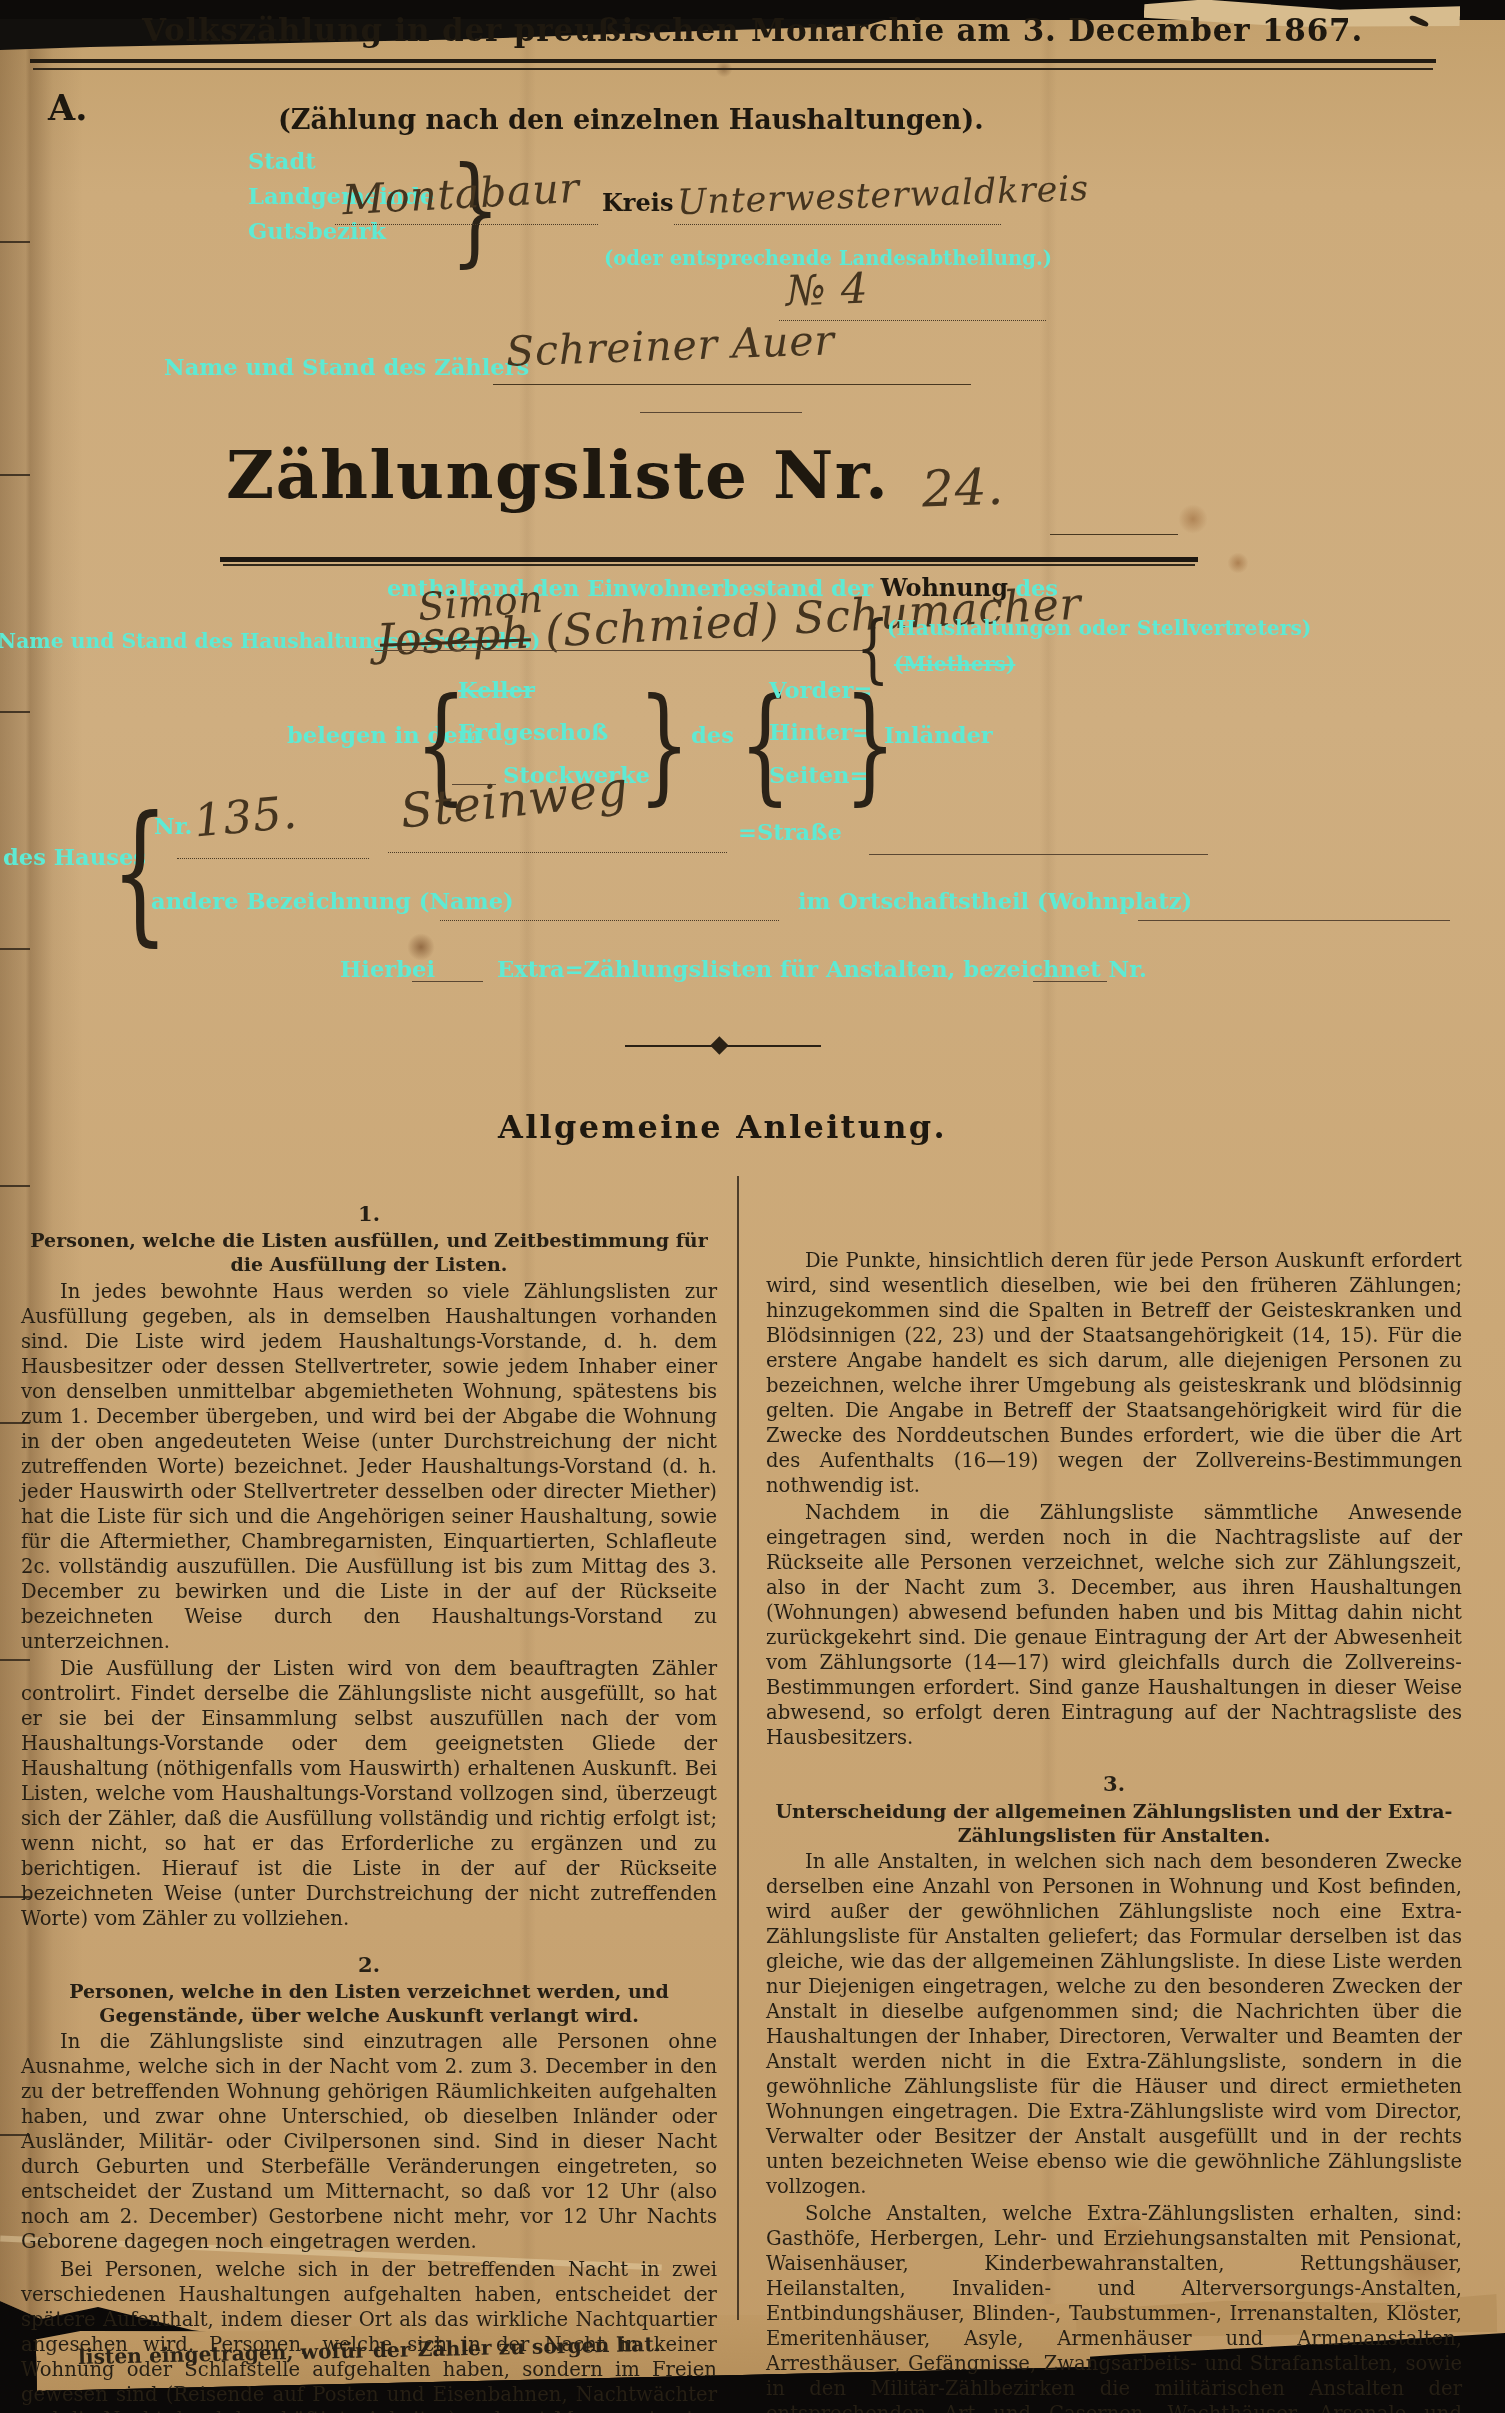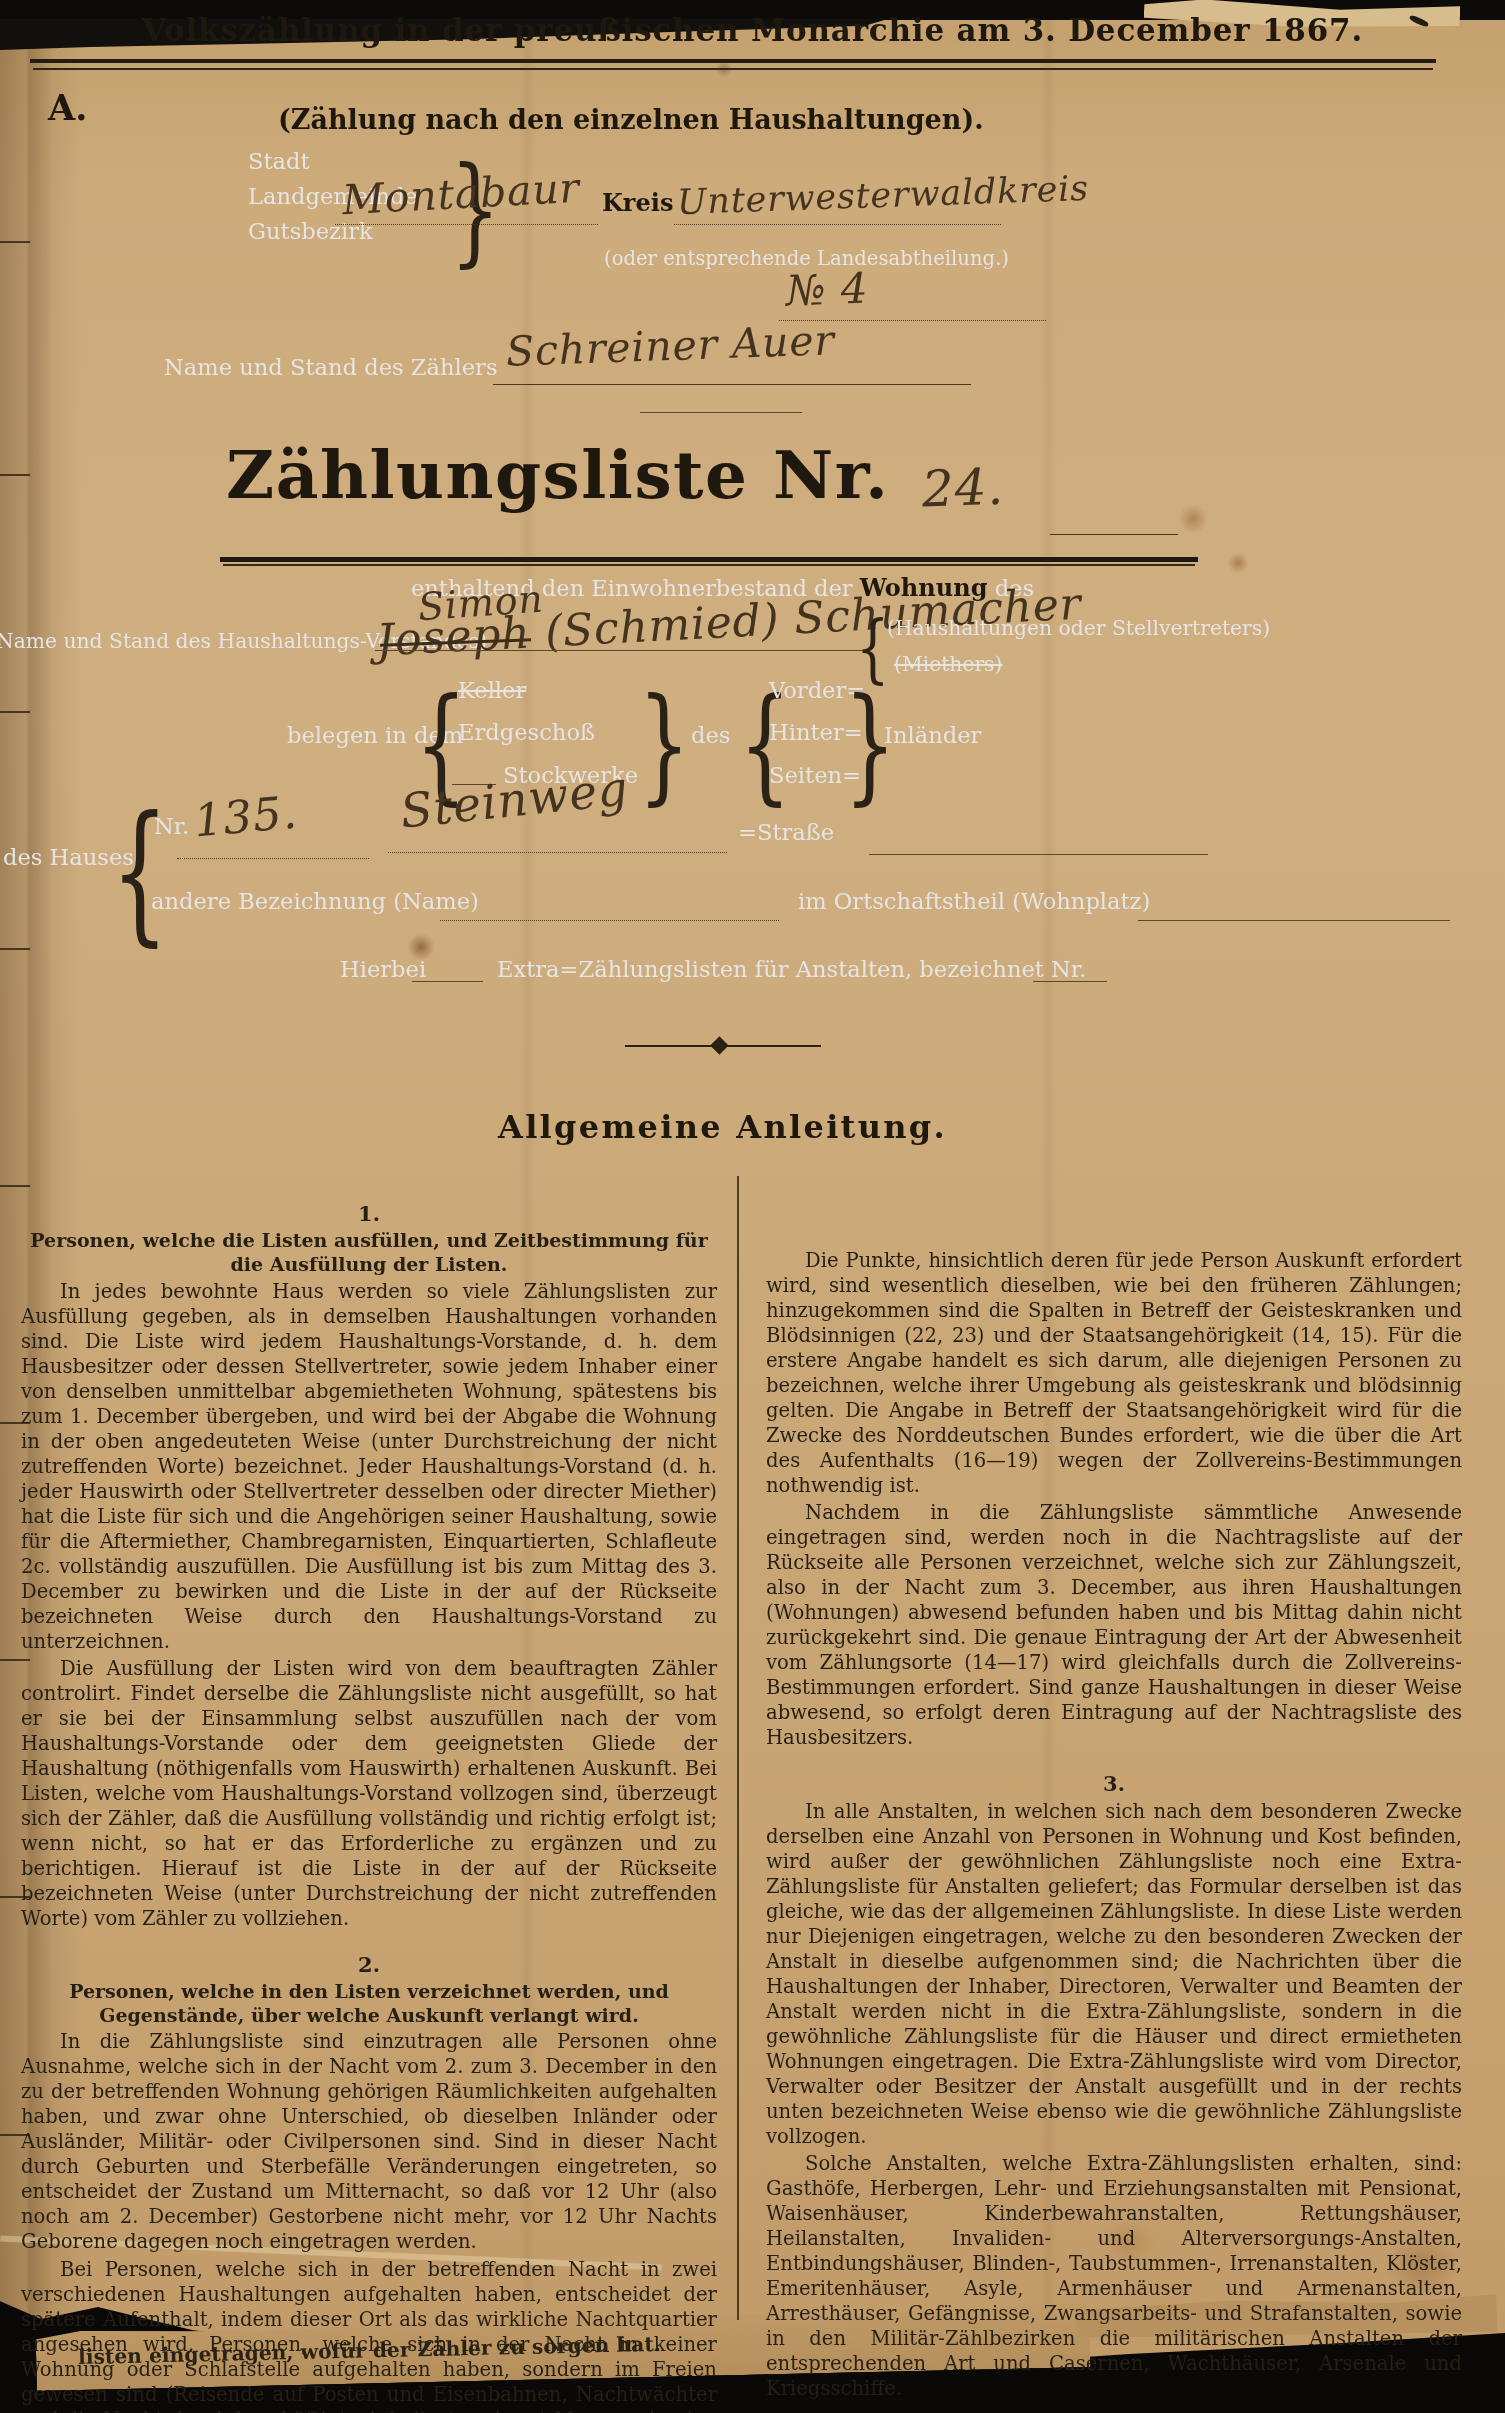--- a/index.html
+++ b/index.html
@@ -60,21 +60,21 @@
   
   .dbl-rule-a{position:absolute;left:30px;top:59px;width:1406px;height:3.8px;background:#231c12;}
   .dbl-rule-b{position:absolute;left:33px;top:68px;width:1400px;height:1.5px;background:#2f2619;}
   .fill-dotted{position:absolute;border-bottom:1.5px dotted #4a3a26;height:0;}
   .fill-solid{position:absolute;border-bottom:1.5px solid #473721;height:0;}
   .fill-thin{position:absolute;border-bottom:0.8px solid #5a4733;height:0;}
   .title-rule{position:absolute;left:220px;top:557px;width:978px;height:5.3px;background:#1e1811;}
   .title-rule2{position:absolute;left:223px;top:564px;width:972px;height:1.5px;background:#33291b;}
   
   .pr{position:absolute;white-space:nowrap;}
-  .fr{font-weight:400;color:#e5e5e5;}           
+  .fr{font-weight:700;color:#5eead4;}           
   .frb{font-weight:700;color:#1e180f;}
   .hw{font-style:italic;color:#44341f;letter-spacing:0.8px;} 
   .strike{text-decoration:line-through;text-decoration-thickness:2.3px;}
   .brace{font-weight:400;color:#2a2217;transform-origin:left top;}
   
   .col{position:absolute;font-size:19.6px;line-height:25px;text-align:justify;color:#261f14;}
   .col p{margin:0 0 2.3px 0;text-indent:39px;}
   .sec-num{text-align:center;font-weight:700;font-size:21px;text-indent:0 !important;margin:0 0 4.5px 0;}
   .sec-head{text-align:center;font-weight:700;font-size:19px;line-height:24px;text-indent:0 !important;margin:0 0 10.5px 0;}
   .gap{margin-top:21px !important;}
@@ -203,19 +203,20 @@
     <p class="sec-num gap">2.</p>
     <p class="sec-head">Personen, welche in den Listen verzeichnet werden, und Gegenstände, über welche Auskunft verlangt wird.</p>
     <p>In die Zählungsliste sind einzutragen alle Personen ohne Ausnahme, welche sich in der Nacht vom 2. zum 3. December in den zu der betreffenden Wohnung gehörigen Räumlichkeiten aufgehalten haben, und zwar ohne Unterschied, ob dieselben Inländer oder Ausländer, Militär- oder Civilpersonen sind. Sind in dieser Nacht durch Geburten und Sterbefälle Veränderungen eingetreten, so entscheidet der Zustand um Mitternacht, so daß vor 12 Uhr (also noch am 2. December) Gestorbene nicht mehr, vor 12 Uhr Nachts Geborene dagegen noch eingetragen werden.</p>
     <p>Bei Personen, welche sich in der betreffenden Nacht in zwei verschiedenen Haushaltungen aufgehalten haben, entscheidet der spätere Aufenthalt, indem dieser Ort als das wirkliche Nachtquartier angesehen wird. Personen, welche sich in der Nacht in keiner Wohnung oder Schlafstelle aufgehalten haben, sondern im Freien gewesen sind (Reisende auf Posten und Eisenbahnen, Nachtwächter und die Nacht durch beschäftigte Arbeiter) und erst Morgens in eine Wohnung oder Schlafstelle gekommen sind, werden in die Zählungsliste derjenigen Haushaltung eingetragen, in welcher sie am Morgen oder Vormittag des 3. December angelangt sind.</p>
   </div>
 
   <div class="col" style="left:766px;top:1248px;width:696px;">
     <p>Die Punkte, hinsichtlich deren für jede Person Auskunft erfordert wird, sind wesentlich dieselben, wie bei den früheren Zählungen; hinzugekommen sind die Spalten in Betreff der Geisteskranken und Blödsinnigen (22, 23) und der Staatsangehörigkeit (14, 15). Für die erstere Angabe handelt es sich darum, alle diejenigen Personen zu bezeichnen, welche ihrer Umgebung als geisteskrank und blödsinnig gelten. Die Angabe in Betreff der Staatsangehörigkeit wird für die Zwecke des Norddeutschen Bundes erfordert, wie die über die Art des Aufenthalts (16—19) wegen der Zollvereins-Bestimmungen nothwendig ist.</p>
     <p>Nachdem in die Zählungsliste sämmtliche Anwesende eingetragen sind, werden noch in die Nachtragsliste auf der Rückseite alle Personen verzeichnet, welche sich zur Zählungszeit, also in der Nacht zum 3. December, aus ihren Haushaltungen (Wohnungen) abwesend befunden haben und bis Mittag dahin nicht zurückgekehrt sind. Die genaue Eintragung der Art der Abwesenheit vom Zählungsorte (14—17) wird gleichfalls durch die Zollvereins-Bestimmungen erfordert. Sind ganze Haushaltungen in dieser Weise abwesend, so erfolgt deren Eintragung auf der Nachtragsliste des Hausbesitzers.</p>
     <p class="sec-num gap">3.</p>
+    <p class="sec-head">Unterscheidung der allgemeinen Zählungslisten und der Extra-Zählungslisten für Anstalten.</p>
     <p>In alle Anstalten, in welchen sich nach dem besonderen Zwecke derselben eine Anzahl von Personen in Wohnung und Kost befinden, wird außer der gewöhnlichen Zählungsliste noch eine Extra-Zählungsliste für Anstalten geliefert; das Formular derselben ist das gleiche, wie das der allgemeinen Zählungsliste. In diese Liste werden nur Diejenigen eingetragen, welche zu den besonderen Zwecken der Anstalt in dieselbe aufgenommen sind; die Nachrichten über die Haushaltungen der Inhaber, Directoren, Verwalter und Beamten der Anstalt werden nicht in die Extra-Zählungsliste, sondern in die gewöhnliche Zählungsliste für die Häuser und direct ermietheten Wohnungen eingetragen. Die Extra-Zählungsliste wird vom Director, Verwalter oder Besitzer der Anstalt ausgefüllt und in der rechts unten bezeichneten Weise ebenso wie die gewöhnliche Zählungsliste vollzogen.</p>
     <p>Solche Anstalten, welche Extra-Zählungslisten erhalten, sind: Gasthöfe, Herbergen, Lehr- und Erziehungsanstalten mit Pensionat, Waisenhäuser, Kinderbewahranstalten, Rettungshäuser, Heilanstalten, Invaliden- und Alterversorgungs-Anstalten, Entbindungshäuser, Blinden-, Taubstummen-, Irrenanstalten, Klöster, Emeritenhäuser, Asyle, Armenhäuser und Armenanstalten, Arresthäuser, Gefängnisse, Zwangsarbeits- und Strafanstalten, sowie in den Militär-Zählbezirken die militärischen Anstalten der entsprechenden Art und Casernen, Wachthäuser, Arsenale und Kriegsschiffe.</p>
 
   </div>
 
 </div>
 
 
 </body></html>

